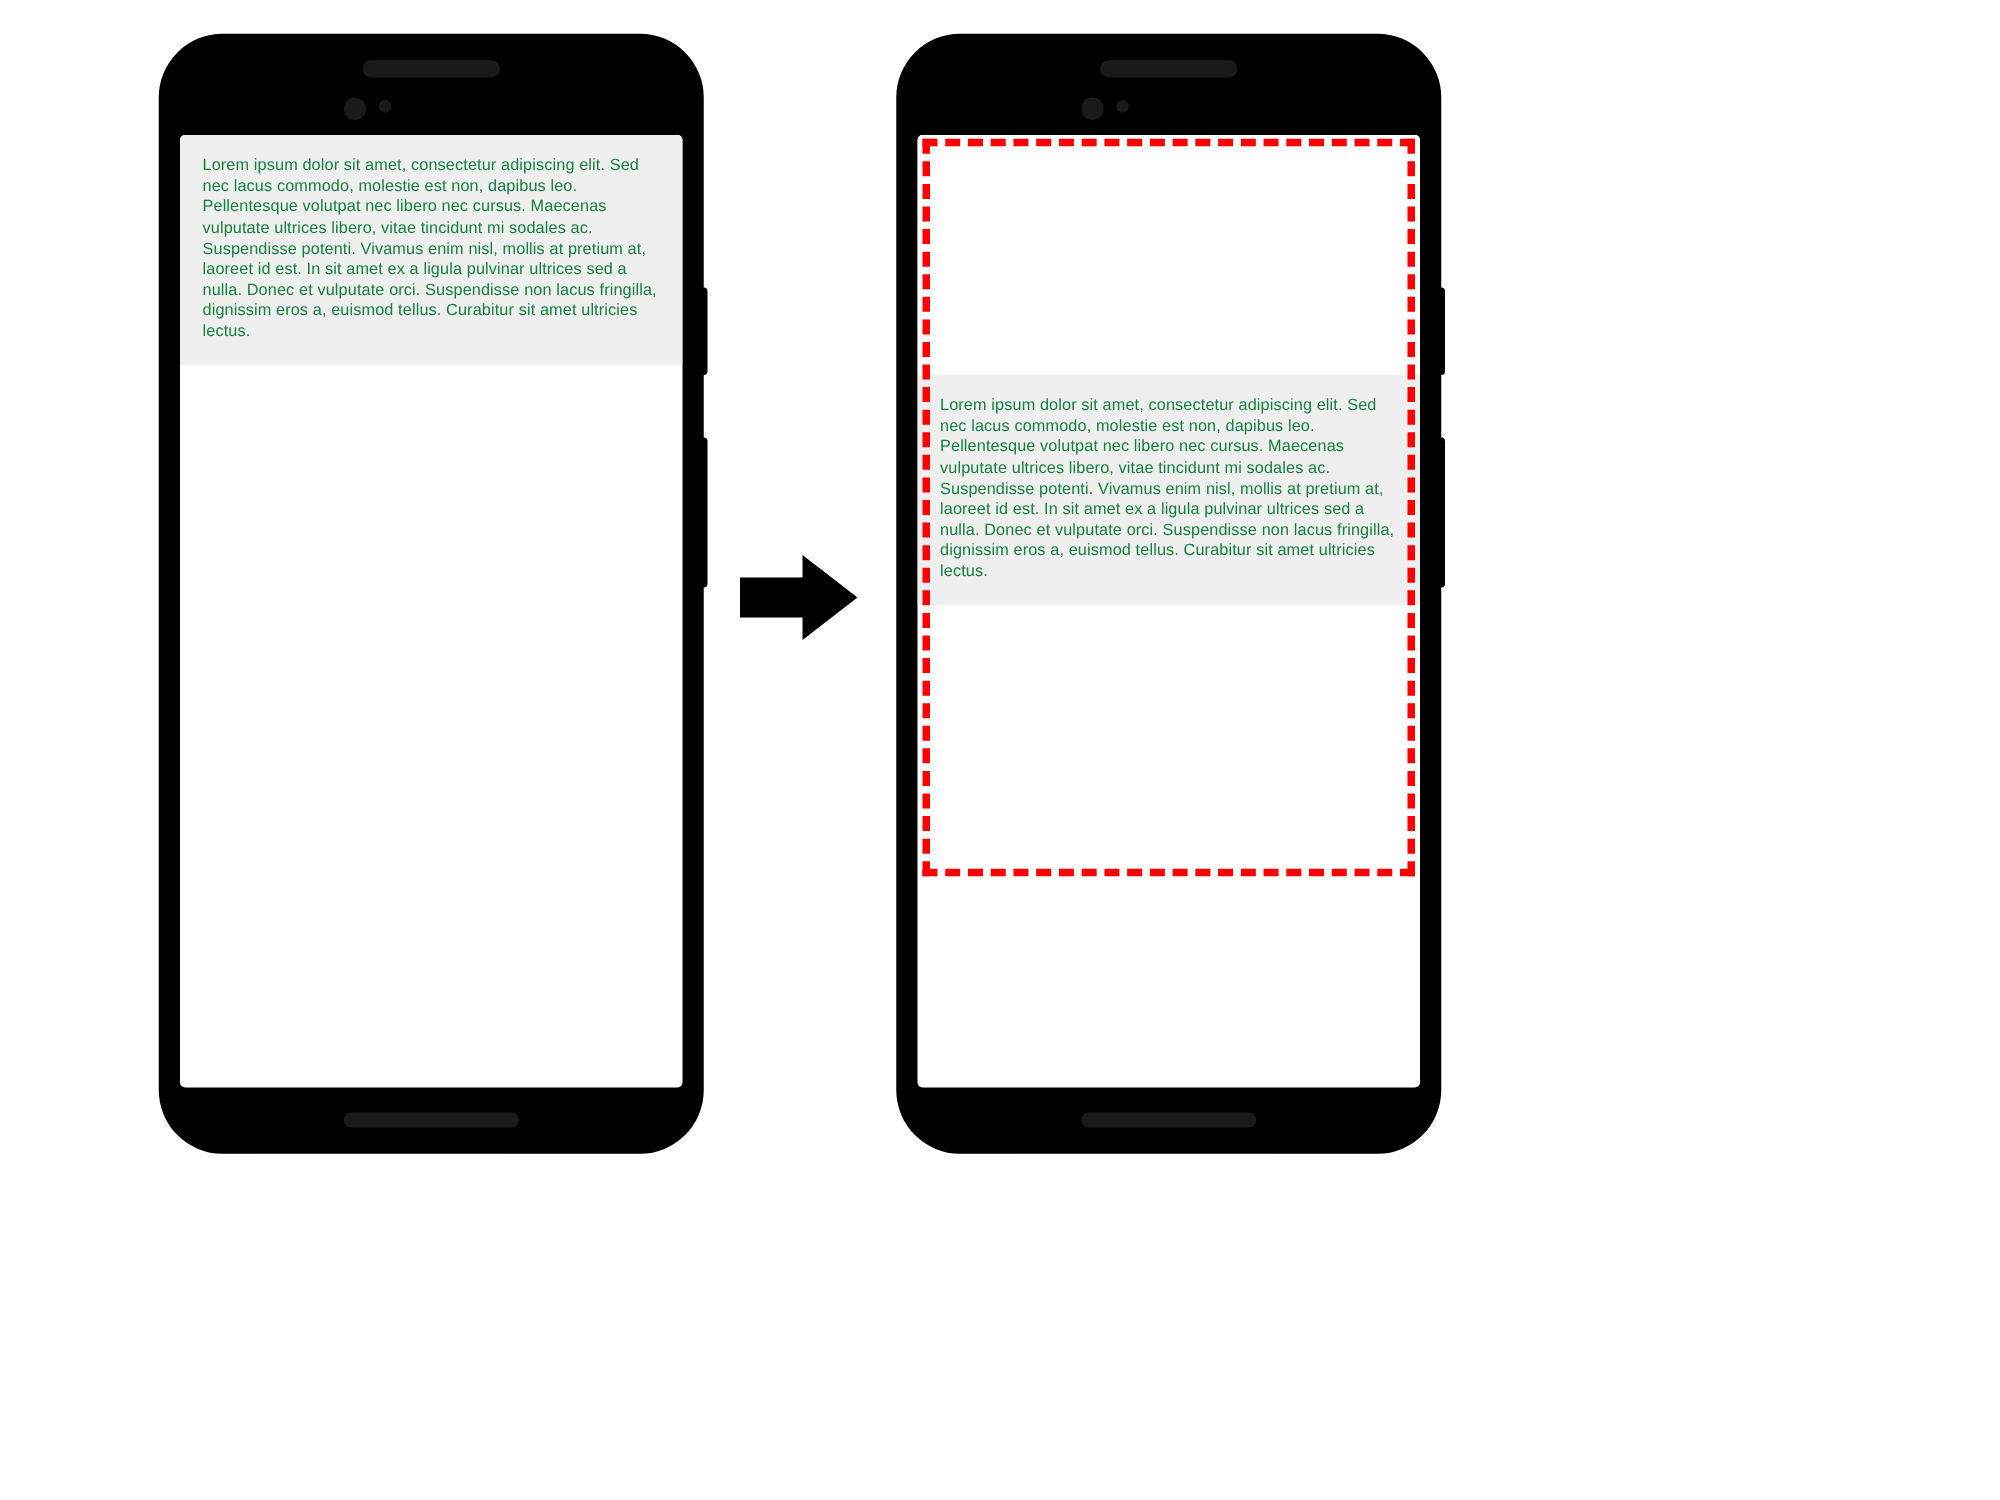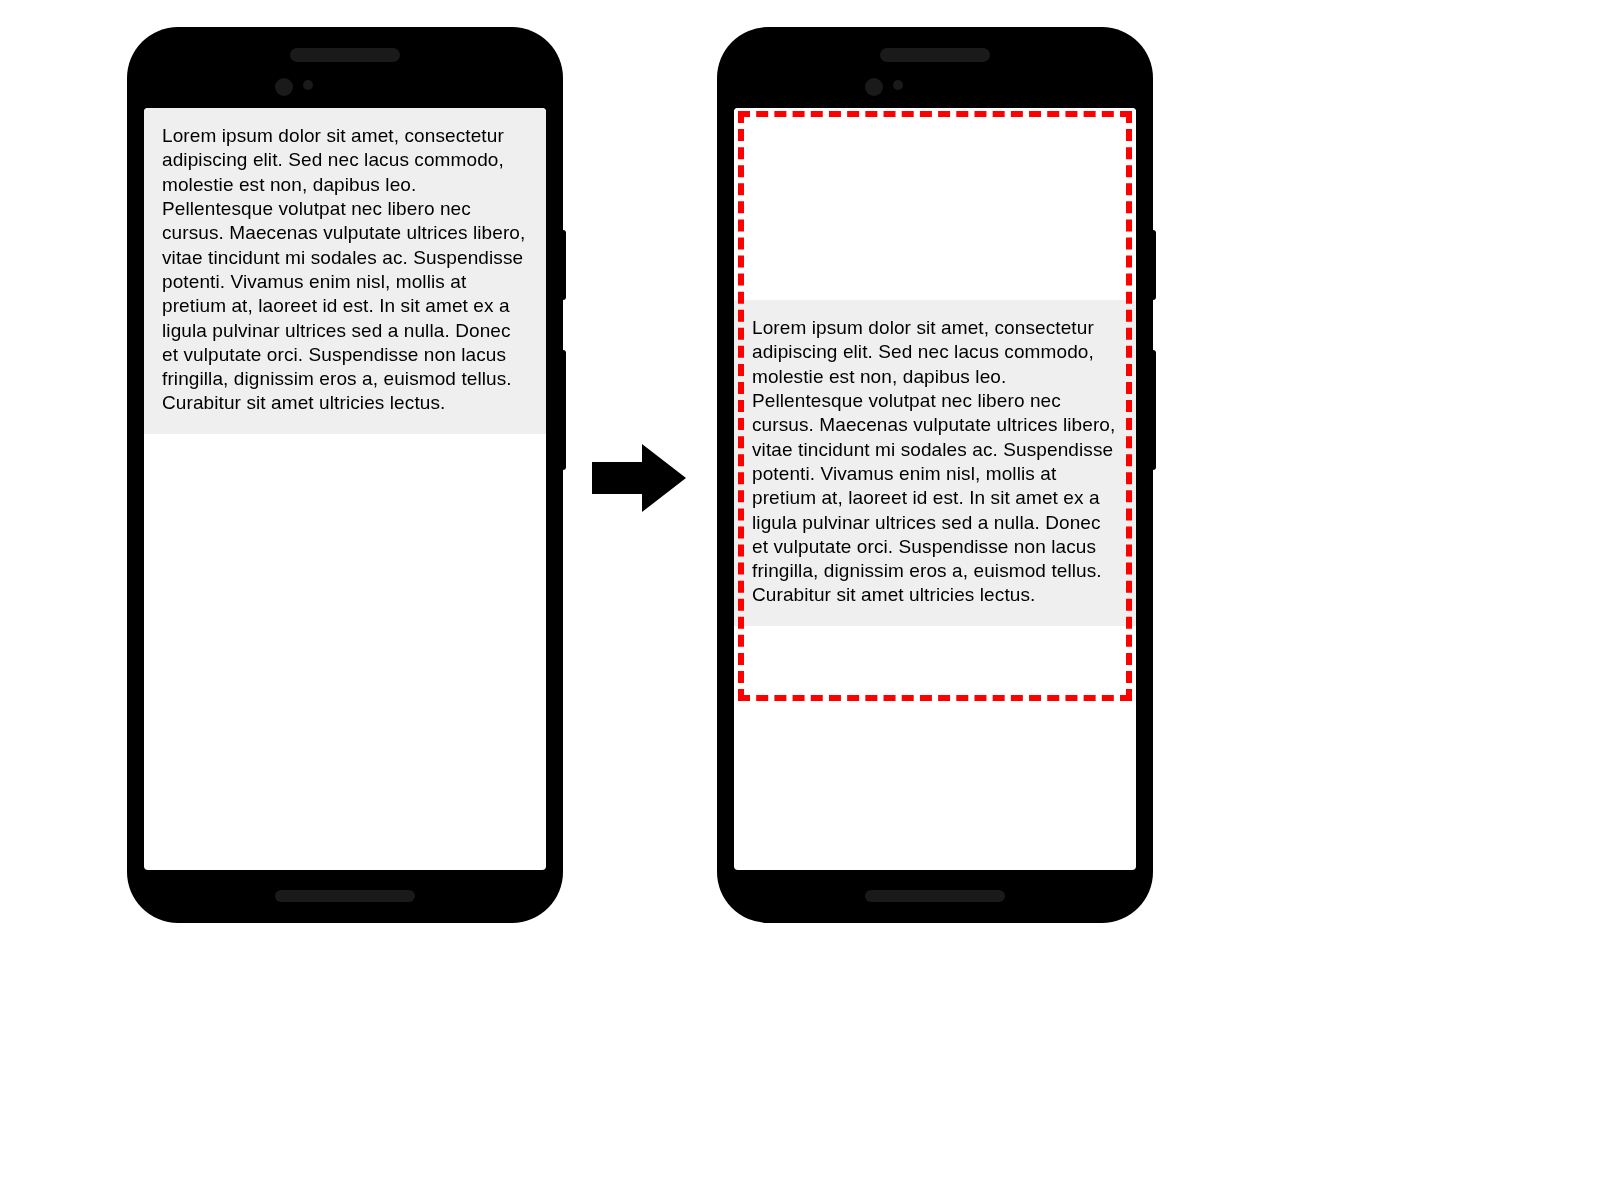--- a/index.html
+++ b/index.html
@@ -79,23 +79,23 @@
     right: 14px;
     bottom: 50px;
     background: #ffffff;
     border-radius: 4px;
     overflow: hidden;
   }
 
   .text-block {
     background: #efefef;
     padding: 16px 18px 18px 18px;
-    font-size: 19px;
+    font-size: 13px;
     line-height: 1.28;
-    color: #000000;
+    color: #15803d;
     letter-spacing: 0.1px;
   }
 
   .phone-left .text-block { margin-top: 0; }
 
   .highlight-box {
     position: absolute;
     top: 3px;
     left: 4px;
     right: 4px;

